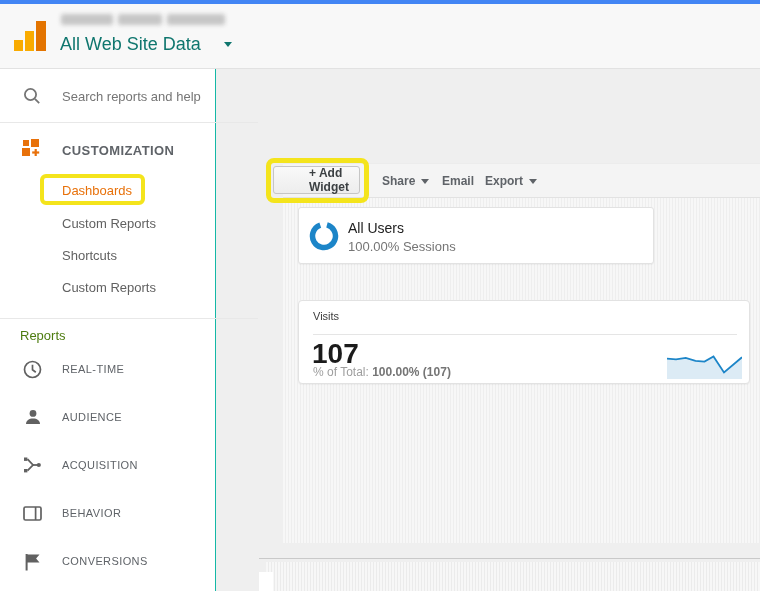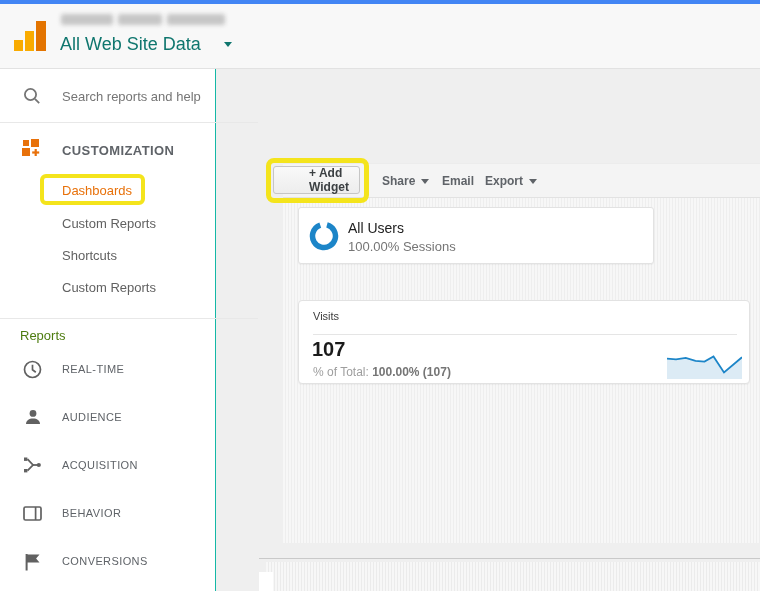--- a/index.html
+++ b/index.html
@@ -41,21 +41,21 @@
   .card { position:absolute; background:#ffffff; border:1px solid #e2e2e2; border-radius:3px; box-shadow:0 1px 1px rgba(0,0,0,.04); }
   .card-allusers { left:15px; top:9px; width:356px; height:57px; }
   .donut { position:absolute; left:10px; top:13px; width:30px; height:30px; }
   .seg-text { position:absolute; left:49px; top:12px; }
   .seg-name { font-size:14px; color:#212121; }
   .seg-detail { font-size:13px; color:#757575; margin-top:3px; }
 
   .card-visits { left:15px; top:102px; width:452px; height:84px; border-radius:4px; }
   .vw-title { position:absolute; left:14px; top:9px; font-size:11px; color:#3c3c3c; }
   .vw-divider { position:absolute; left:14px; top:33px; width:424px; height:1px; background:#e5e5e5; }
-  .vw-value { position:absolute; left:13px; top:37px; font-size:20px; font-weight:bold; color:#1b1b1b; }
+  .vw-value { position:absolute; left:13px; top:37px; font-size:28px; font-weight:bold; color:#1b1b1b; }
   .vw-total { position:absolute; left:14px; top:64px; font-size:12px; color:#9e9e9e; }
   .vw-total b { color:#757575; }
   .sparkline { position:absolute; right:7px; bottom:4px; width:75px; height:29px; }
 
   .bottom-line { position:absolute; left:259px; top:558px; width:501px; height:1px; background:#c9c9c9; }
   .bottom-stripes { position:absolute; left:266px; top:562px; width:494px; height:29px;
     background:repeating-linear-gradient(90deg,#f7f7f7 0 2px,#ebebeb 2px 3px); }
   .bottom-white { position:absolute; left:259px; top:572px; width:14px; height:19px; background:#ffffff; }
 </style>
 </head>

